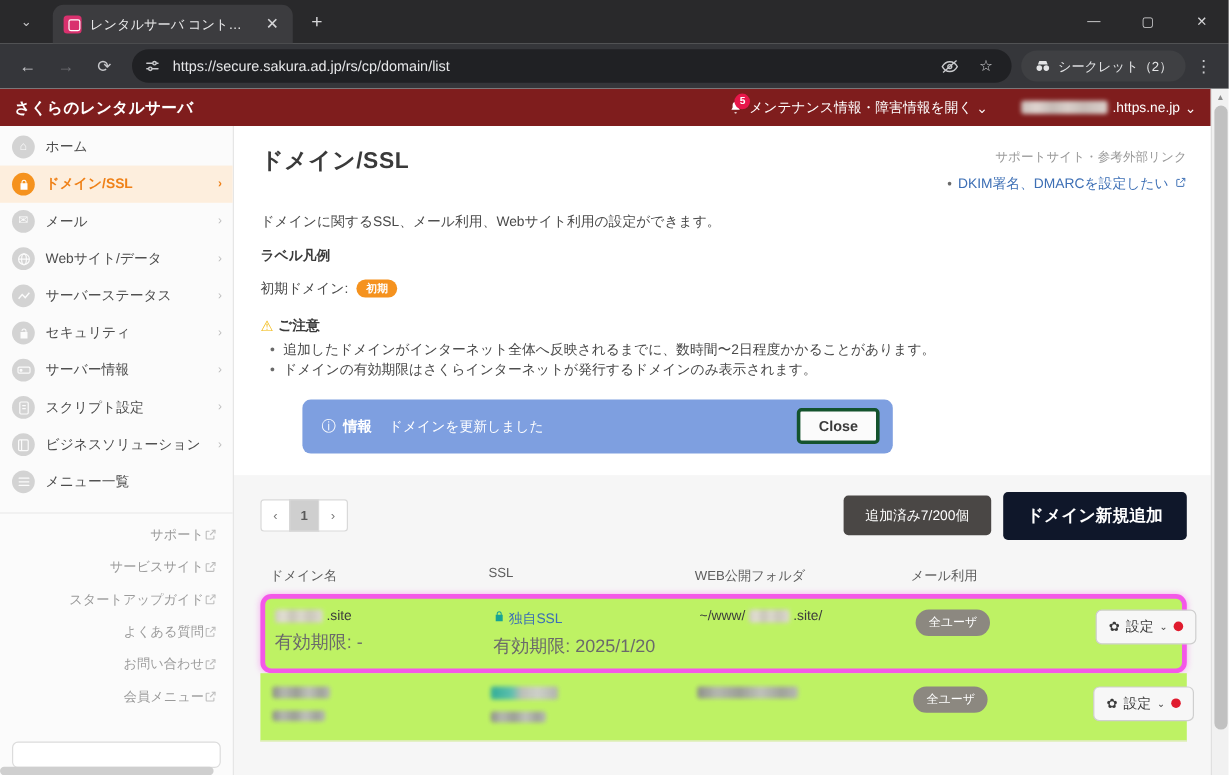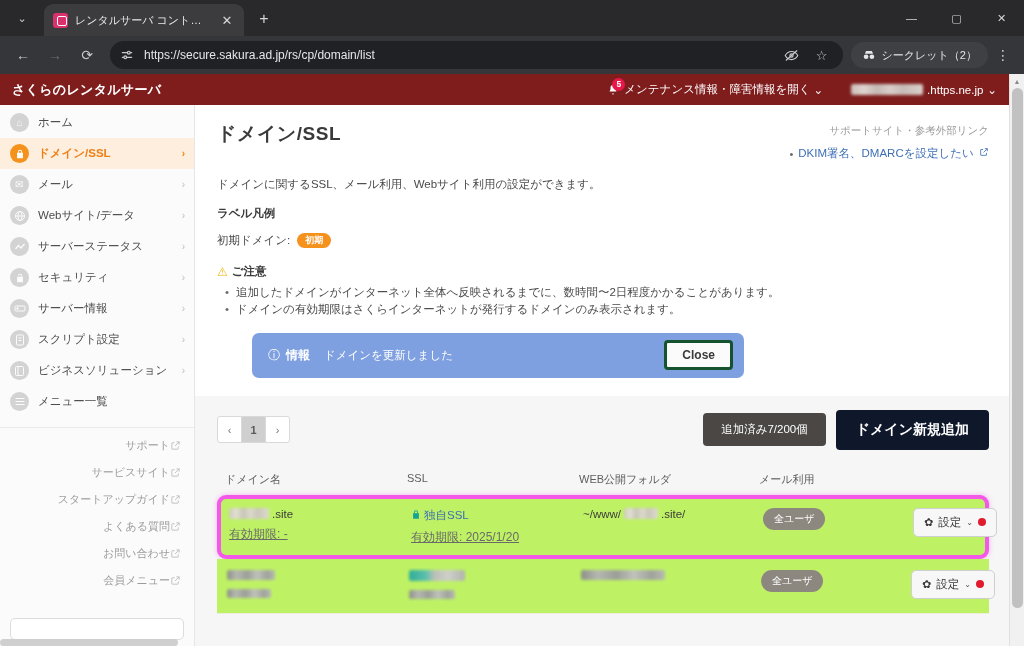--- a/index.html
+++ b/index.html
@@ -215,21 +215,21 @@
 
   .row {
     display: flex; align-items: flex-start; background: #bef264;
     padding: 11px 10px; border-bottom: 1px solid #ededdf; min-height: 55px;
   }
   .row.highlight {
     border: 4px solid #f458e8; border-radius: 9px; padding: 9px 8px;
     box-shadow: 0 0 5px rgba(244,88,232,.45);
   }
   .cell-main { font-size: 11.5px; color: #3c3c3c; display: flex; align-items: center; gap: 3px; }
-  .cell-sub { font-size: 12px; color: #6a6a6a; margin-top: 6px; text-decoration: underline; }
+  .cell-sub { font-size: 15px; color: #6a6a6a; margin-top: 6px; }
   .lock-ico { color: #17a394; font-size: 11px; }
   .ssl-link { color: #3d6fb5; font-size: 11.5px; }
   .mail-badge {
     background: #8c8880; color: #fff; font-size: 10px; border-radius: 11px;
     padding: 4px 11px; display: inline-block;
   }
   .btn-set {
     background: #f7f7f7; border: 1px solid #cfcfcf; border-radius: 5px;
     display: flex; align-items: center; gap: 5px; padding: 6px 10px;
     font-size: 11.5px; color: #3a3a3a; font-family: inherit; white-space: nowrap;

